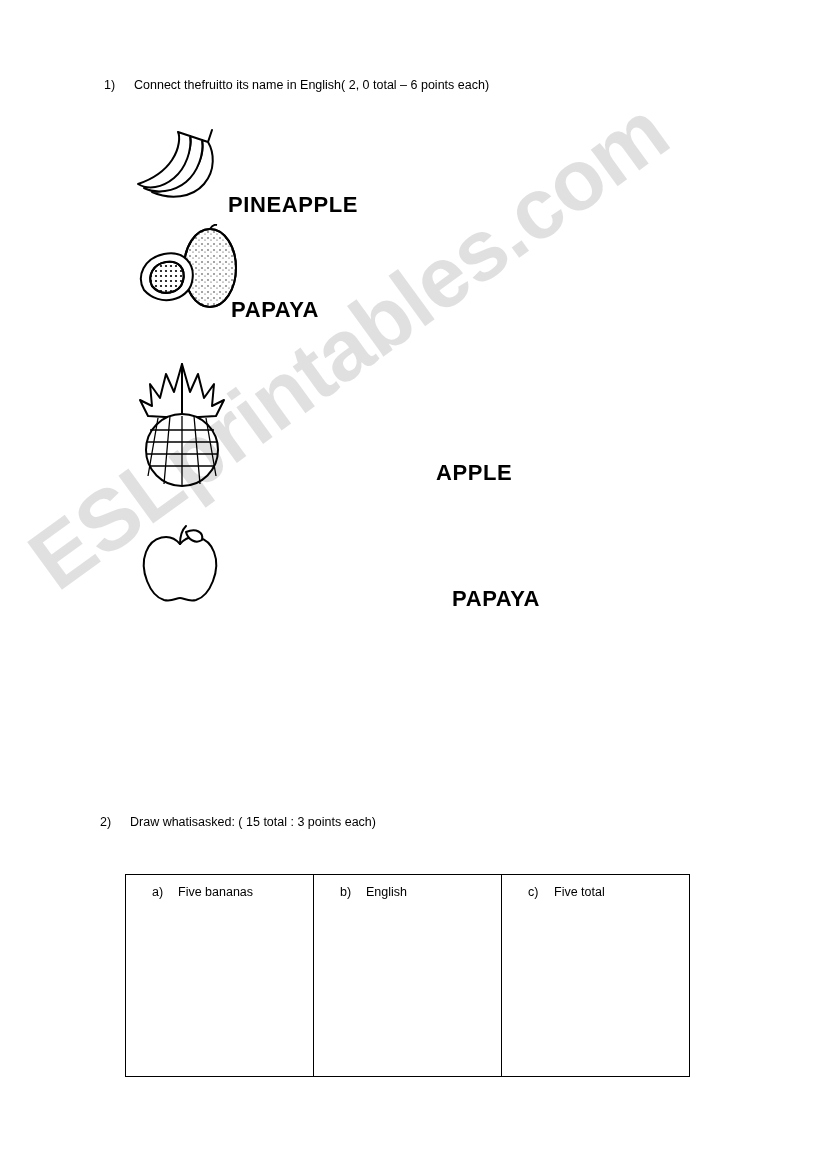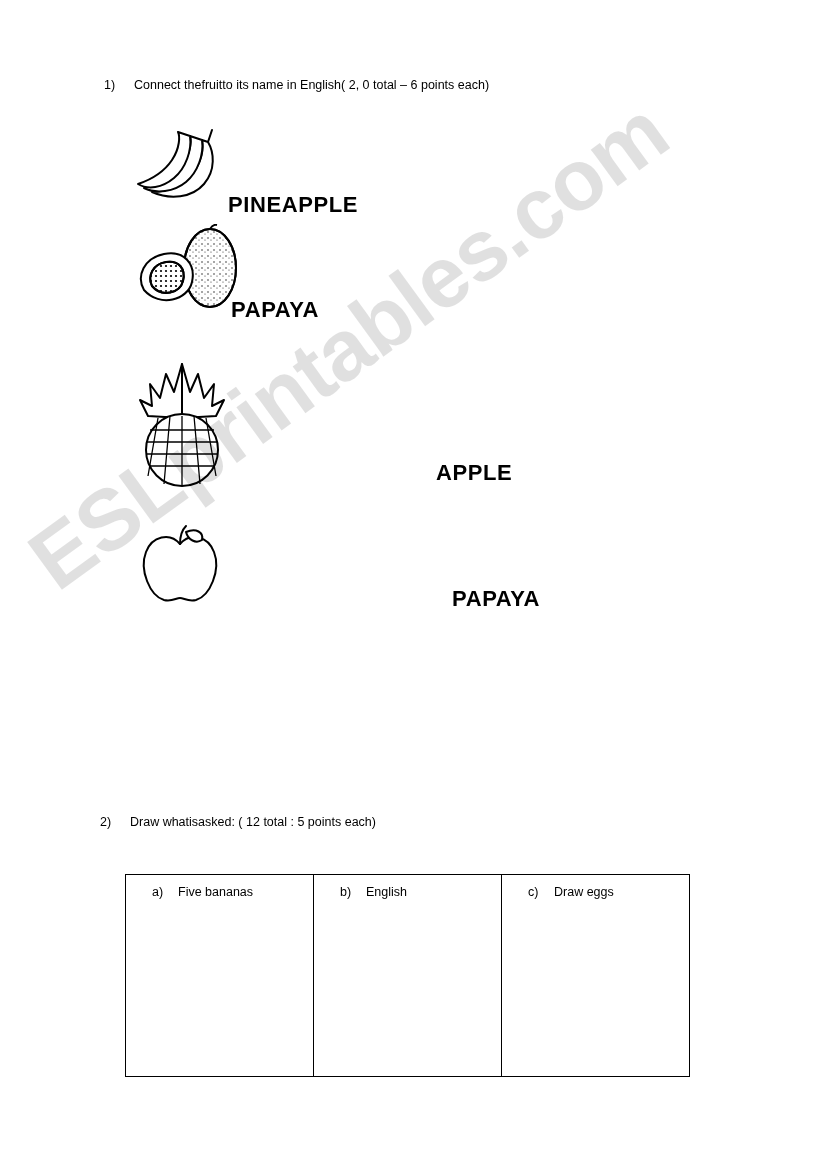--- a/index.html
+++ b/index.html
@@ -200,37 +200,37 @@
   <div class="word" id="word-papaya">PAPAYA</div>
   <div class="word" id="word-apple">APPLE</div>
   <div class="word" id="word-banana">PAPAYA</div>
 
   <div class="watermark">
     <div class="watermark-text">ESLprintables.com</div>
   </div>
 
   <div class="ex2-head">
     <span class="num">2)</span>
-    <span>Draw whatisasked: ( 12 total :  5 points each)</span>
+    <span>Draw whatisasked: ( 15 total :  3 points each)</span>
   </div>
 
   <div class="draw-table">
     <div class="draw-cell">
       <div class="cell-label">
         <span class="ltr">a)</span>
         <span>Five bananas</span>
       </div>
     </div>
     <div class="draw-cell">
       <div class="cell-label">
         <span class="ltr">b)</span>
         <span>English</span>
       </div>
     </div>
     <div class="draw-cell">
       <div class="cell-label">
         <span class="ltr">c)</span>
-        <span>Draw eggs</span>
+        <span>Five total</span>
       </div>
     </div>
   </div>
 
 </div>
 
 </body></html>

